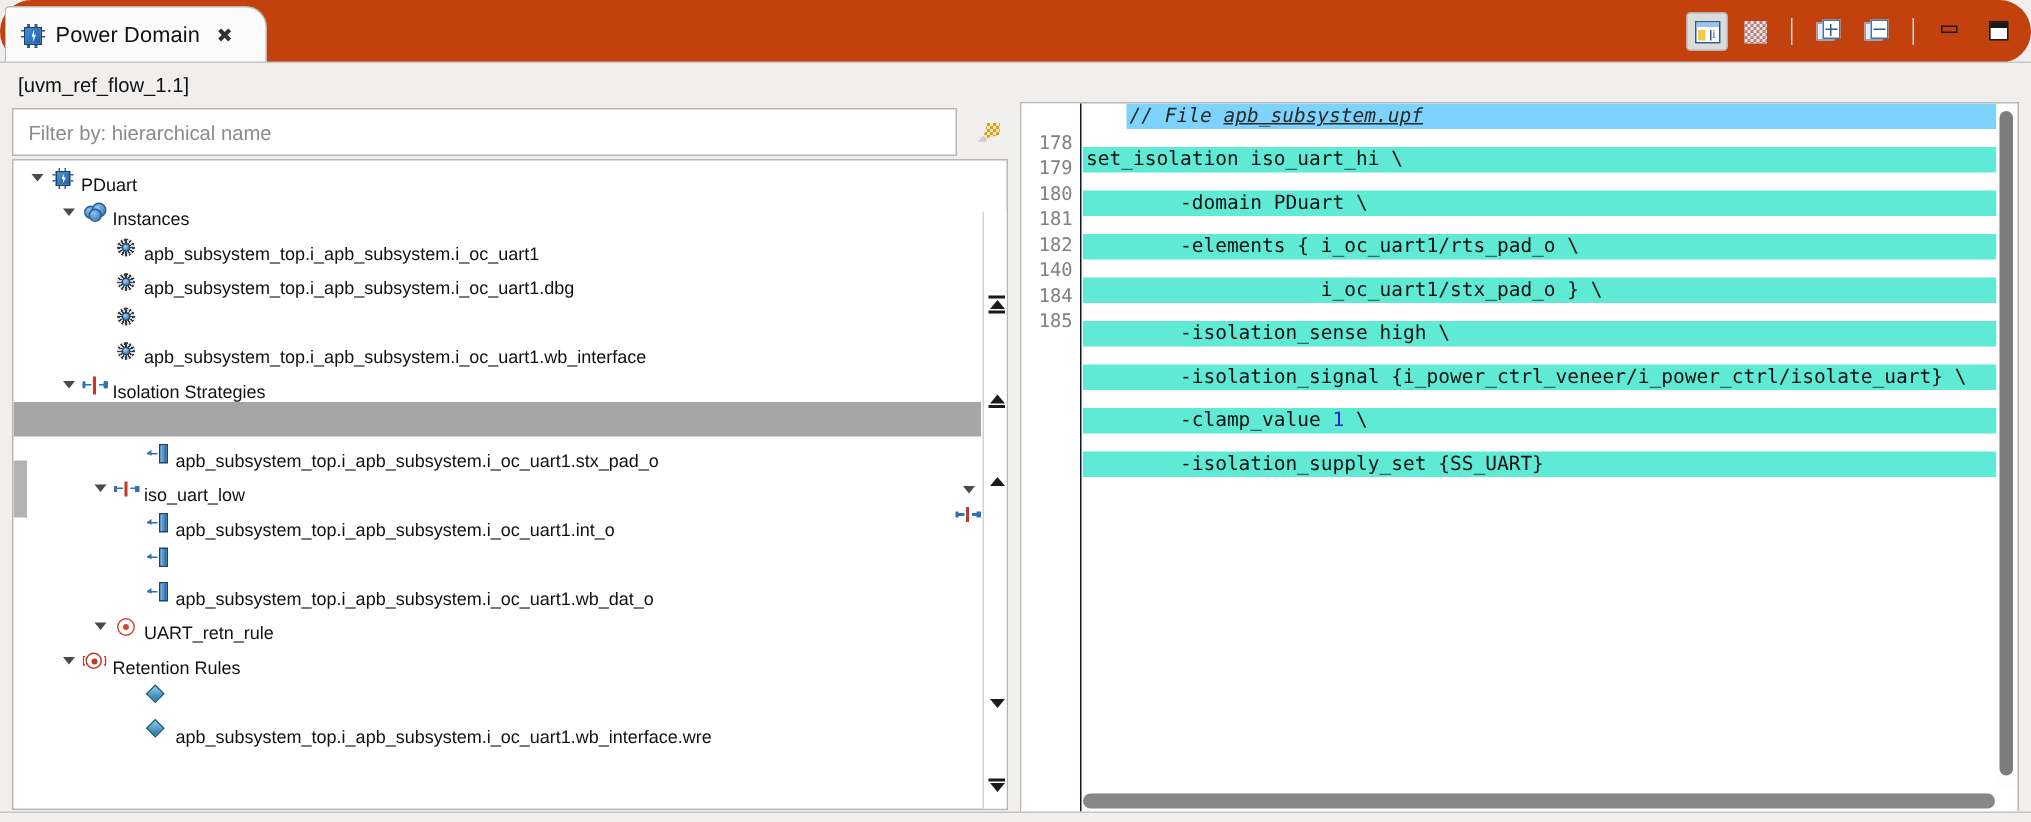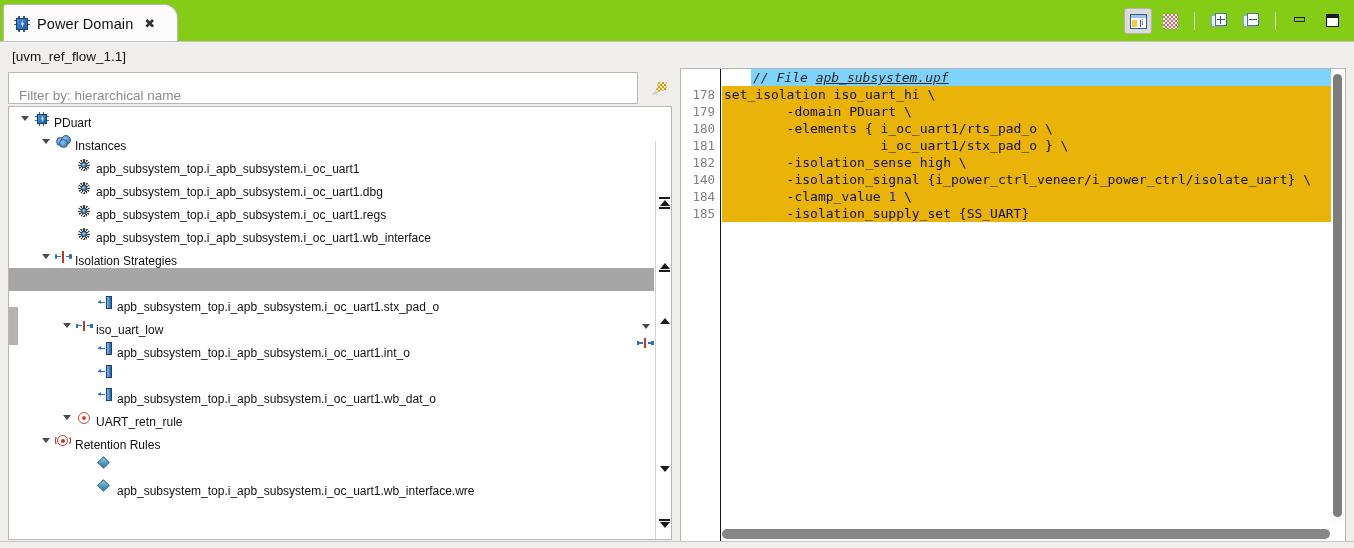--- a/index.html
+++ b/index.html
@@ -7,21 +7,21 @@
     width:1354px;height:548px;overflow:hidden;
     background:#f0efee;
     font-family:"Liberation Sans", sans-serif;
     font-size:13px;color:#1a1a1a;
     -webkit-font-smoothing:antialiased;
   }
   .app{position:relative;width:1354px;height:548px;}
 
   
   .tabbar{position:absolute;left:0;top:0;width:1354px;height:42px;
-          background:#84cc16;}
+          background:#c2410c;border-radius:21px;}
   .tabbar:after{content:"";position:absolute;left:0;right:0;bottom:0;height:1px;background:#c8c6c4;}
   .tab{position:absolute;left:3px;top:4px;height:38px;width:175px;
        background:#fbfbfb;
        border:1px solid #b9b7b5;border-bottom:none;
        border-radius:3px 14px 0 0;
        box-sizing:border-box;
        display:flex;align-items:center;padding-left:10px;gap:7px;}
   .tab .tab-title{font-size:14.5px;color:#111;letter-spacing:.1px;}
   .tab .tab-close{font-size:13px;color:#333;margin-left:4px;line-height:1;}
   .chip-icon{width:16px;height:16px;position:relative;flex:0 0 auto;}
@@ -76,21 +76,21 @@
   
   .crumb{position:absolute;left:0;top:42px;width:1354px;height:28px;
          display:flex;align-items:center;padding-left:12px;box-sizing:border-box;
          font-size:13.5px;color:#111;background:#f0efee;}
 
   
   .leftpanel{position:absolute;left:8px;top:72px;width:664px;height:468px;}
   .filterrow{position:absolute;left:0;top:0;width:664px;height:32px;}
   .filterbox{position:absolute;left:0;top:0;width:630px;height:32px;
      background:#fff;border:1px solid #b9b7b5;box-sizing:border-box;
-     display:flex;align-items:flex-end;padding-left:10px;}
+     display:flex;align-items:center;padding-left:10px;}
   .filterbox .ph{color:#8d8b89;font-size:13.5px;}
   .brushbtn{position:absolute;left:640px;top:2px;width:24px;height:26px;
      display:flex;align-items:center;justify-content:center;}
   .ic-brush{width:17px;height:17px;position:relative;transform:rotate(0deg);}
   .ic-brush .tip{position:absolute;left:0px;top:10px;width:6px;height:6px;
     background:#cfcfcf;clip-path:polygon(100% 0,100% 100%,0 100%);}
   .ic-brush .hd{position:absolute;left:4px;top:3px;width:11px;height:11px;
     transform:rotate(0deg);
     background-image:
       linear-gradient(45deg,#c9a227 25%,transparent 25%,transparent 75%,#c9a227 75%),
@@ -198,21 +198,21 @@
   
   .rightpanel{position:absolute;left:680px;top:68px;width:666px;height:476px;
     background:#fff;border:1px solid #b9b7b5;box-sizing:border-box;}
   .gutter{position:absolute;left:0;top:0;width:40px;height:474px;background:#fff;
      border-right:1px solid #0f172a;box-sizing:border-box;}
   .gline{height:17px;line-height:17px;text-align:right;padding-right:5px;
      font-family:"DejaVu Sans Mono",monospace;font-size:12.5px;color:#808080;}
   .codearea{position:absolute;left:41px;top:0;right:14px;top:0;height:460px;overflow:hidden;}
   .cline{height:17px;line-height:17px;white-space:pre;
      font-family:"DejaVu Sans Mono",monospace;font-size:13px;color:#111;padding-left:2px;}
-  .cline.hl{background:#eab308;}
+  .cline.hl{background:#5eead4;margin-top:12px;}
   .cline.comment{background:#7dd3fc;color:#2a2a2a;font-style:italic;margin-left:29px;}
   .cline.comment u{text-decoration:underline;}
   .num{color:#2020d0;}
 
   .vscroll{position:absolute;right:1px;top:1px;width:13px;height:455px;background:#fdfdfd;}
   .vscroll .thumb{position:absolute;left:2px;top:4px;width:9px;height:443px;background:#7d7d7d;border-radius:5px;}
   .hscrollwrap{position:absolute;left:41px;right:15px;bottom:3px;height:12px;background:#fdfdfd;}
   .hscrollwrap .thumb{position:absolute;left:0;top:1px;width:100%;height:10px;background:#878787;border-radius:5px;}
 
   
@@ -353,21 +353,20 @@
           </div>
           <div class="row">
             <span style="display:inline-block;width:50px;flex:0 0 50px"></span>
             <span class="tw"></span>
             <span class="ticon">
               <span class="i-gear">
                 <span class="ring"></span>
                 <span class="hub"></span>
               </span>
             </span>
-            <span class="lbl">apb_subsystem_top.i_apb_subsystem.i_oc_uart1.regs</span>
           </div>
           <div class="row">
             <span style="display:inline-block;width:50px;flex:0 0 50px"></span>
             <span class="tw"></span>
             <span class="ticon">
               <span class="i-gear">
                 <span class="ring"></span>
                 <span class="hub"></span>
               </span>
             </span>

